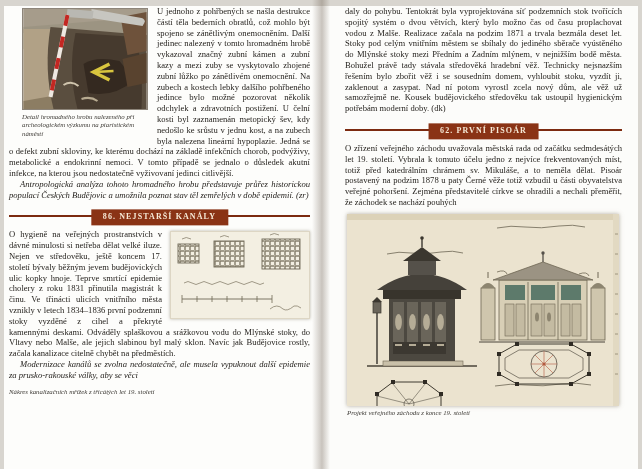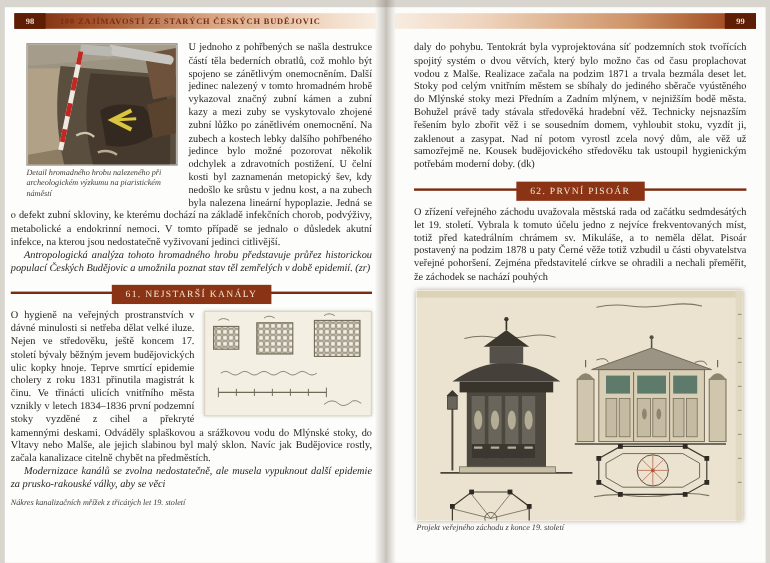--- a/index.html
+++ b/index.html
@@ -35,33 +35,29 @@
   .photo-fig svg{display:block;border:1px solid #8d857a;}
   .photo-fig figcaption{margin-top:3px;}
   .sketch-fig{float:right;width:140px;margin:2px 0 2px 8px;}
   .sketch-fig svg{display:block;box-shadow:0 0 3px rgba(120,110,90,.5);}
   .drawing-fig{margin:6px 0 3px 2px;width:272px;}
   .drawing-fig svg{display:block;box-shadow:0 0 4px rgba(120,110,90,.55);}
   .below-caption{margin-top:3px;width:60%;}
   
   .sec{position:relative;border-top:2px solid #7c2a10;margin:15px 0 12px 0;}
   .sec-box{position:absolute;left:50%;top:-1px;transform:translate(-50%,-42%);
-    background:#8a3315;color:#f6e9d6;font-size:8px;font-weight:normal;
+    background:#8a3315;color:#f6e9d6;font-size:8px;font-weight:bold;
     letter-spacing:1.1px;padding:3px 12px 2px 12px;white-space:nowrap;}
   .clear{clear:both;}
   .spacer-sm{height:4px;}
 </style>
 </head>
 <body>
 
 <div class="page page-left">
-  <div class="band band-left">
-    <div class="pagenum-box">98</div>
-    <div class="band-title">100 ZAJÍMAVOSTÍ ZE STARÝCH ČESKÝCH BUDĚJOVIC</div>
-  </div>
 
   <div class="content content-left">
     <div>
       <figure class="photo-fig">
         <svg viewBox="0 0 123 100" width="124" height="100" role="img">
           <rect width="123" height="100" fill="#8f8577"></rect>
           <rect width="123" height="24" fill="#a69c8b"></rect>
           <path d="M0 18 L123 8 L123 30 L0 40 Z" fill="#99917f" opacity=".7"></path>
           <rect x="0" y="20" width="33" height="80" fill="#b1a186"></rect>
           <path d="M0 92 L34 86 L36 100 L0 100 Z" fill="#8c7d63"></path>
@@ -80,21 +76,21 @@
           <line x1="71" y1="63" x2="90" y2="62" stroke="#d9c53e" stroke-width="2.5"></line>
         </svg>
         <figcaption class="caption">Detail hromadného hrobu nalezeného při archeologickém výzkumu na piaristickém náměstí</figcaption>
       </figure>
       <p>U jednoho z pohřbených se našla destrukce částí těla bederních obratlů, což mohlo být spojeno se zánětlivým onemocněním. Další jedinec nalezený v tomto hromadném hrobě vykazoval značný zubní kámen a zubní kazy a mezi zuby se vyskytovalo zhojené zubní lůžko po zánětlivém onemocnění. Na zubech a kostech lebky dalšího pohřbeného jedince bylo možné pozorovat několik odchylek a zdravotních postižení. U čelní kosti byl zaznamenán metopický šev, kdy nedošlo ke srůstu v jednu kost, a na zubech byla nalezena lineární hypoplazie. Jedná se o defekt zubní skloviny, ke kterému dochází na základě infekčních chorob, podvýživy, metabolické a endokrinní nemoci. V tomto případě se jednalo o důsledek akutní infekce, na kterou jsou nedostatečně vyživovaní jedinci citlivější.</p>
       <p class="indent">Antropologická analýza tohoto hromadného hrobu představuje průřez historickou populací Českých Budějovic a umožnila poznat stav těl zemřelých v době epidemií. (zr)</p>
       <div class="clear"></div>
     </div>
 
     <div class="sec">
-      <span class="sec-box">61. NEJSTARŠÍ KANÁLY</span>
+      <span class="sec-box">86. NEJSTARŠÍ KANÁLY</span>
     </div>
 
     <div>
       <figure class="sketch-fig">
         <svg viewBox="0 0 140 88" width="140" height="88" role="img">
           <defs>
             <pattern id="gp" width="5" height="5" patternUnits="userSpaceOnUse">
               <rect x="0.6" y="0.6" width="3.8" height="3.8" fill="none" stroke="#817a67" stroke-width="0.7"></rect>
             </pattern>
           </defs>
@@ -115,24 +111,20 @@
       <p>O hygieně na veřejných prostranstvích v dávné minulosti si netřeba dělat velké iluze. Nejen ve středověku, ještě koncem 17. století bývaly běžným jevem budějovických ulic kopky hnoje. Teprve smrtící epidemie cholery z roku 1831 přinutila magistrát k činu. Ve třinácti ulicích vnitřního města vznikly v letech 1834–1836 první podzemní stoky vyzděné z cihel a překryté kamennými deskami. Odváděly splaškovou a srážkovou vodu do Mlýnské stoky, do Vltavy nebo Malše, ale jejich slabinou byl malý sklon. Navíc jak Budějovice rostly, začala kanalizace citelně chybět na předměstích.</p>
       <p class="indent">Modernizace kanálů se zvolna nedostatečně, ale musela vypuknout další epidemie za prusko-rakouské války, aby se věci</p>
       <div class="spacer-sm"></div>
       <div class="caption below-caption">Nákres kanalizačních mřížek z třicátých let 19. století</div>
       <div class="clear"></div>
     </div>
   </div>
 </div>
 
 <div class="page page-right">
-  <div class="band band-right">
-    <div style="flex:1"></div>
-    <div class="pagenum-box">99</div>
-  </div>
 
   <div class="content content-right">
     <p>daly do pohybu. Tentokrát byla vyprojektována síť podzemních stok tvořících spojitý systém o dvou větvích, který bylo možno čas od času proplachovat vodou z Malše. Realizace začala na podzim 1871 a trvala bezmála deset let. Stoky pod celým vnitřním městem se sbíhaly do jediného sběrače vyústěného do Mlýnské stoky mezi Předním a Zadním mlýnem, v nejnižším bodě města. Bohužel právě tady stávala středověká hradební věž. Technicky nejsnazším řešením bylo zbořit věž i se sousedním domem, vyhloubit stoku, vyzdít ji, zaklenout a zasypat. Nad ní potom vyrostl zcela nový dům, ale věž už samozřejmě ne. Kousek budějovického středověku tak ustoupil hygienickým potřebám moderní doby. (dk)</p>
 
     <div class="sec">
       <span class="sec-box">62. PRVNÍ PISOÁR</span>
     </div>
 
     <p>O zřízení veřejného záchodu uvažovala městská rada od začátku sedmdesátých let 19. století. Vybrala k tomuto účelu jedno z nejvíce frekventovaných míst, totiž před katedrálním chrámem sv. Mikuláše, a to neměla dělat. Pisoár postavený na podzim 1878 u paty Černé věže totiž vzbudil u části obyvatelstva veřejné pohoršení. Zejména představitelé církve se ohradili a nechali přeměřit, že záchodek se nachází pouhých</p>
 

